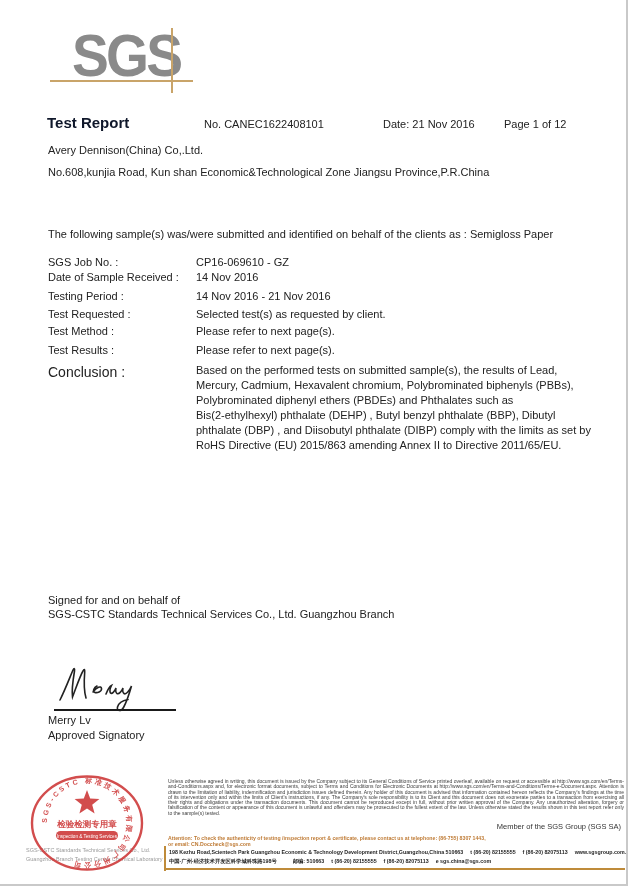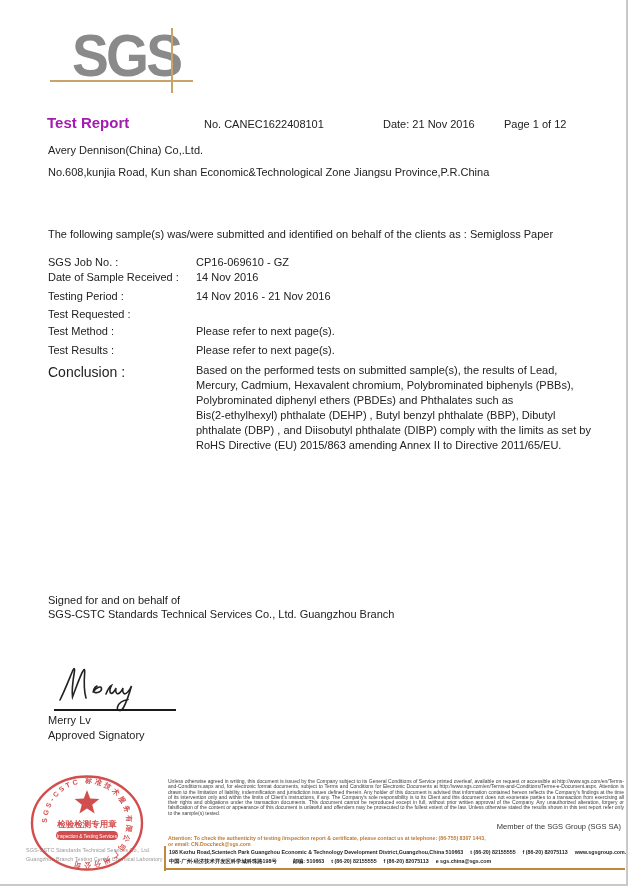--- a/index.html
+++ b/index.html
@@ -16,21 +16,21 @@
   .logo-text {
     left: 72px; top: 26px;
     font-size: 60px; line-height: 1; font-weight: bold;
     letter-spacing: -3px; color: #8a8a8a;
     transform: scaleX(0.92); transform-origin: left top;
   }
   .logo-hline { left: 50px; top: 80px; width: 143px; height: 2px; background: #c9a469; }
   .logo-vline { left: 171px; top: 28px; width: 2px; height: 65px; background: #c9a469; }
 
   
-  .doc-title { left: 47px; top: 114px; font-size: 15px; font-weight: bold; color: #a21caf; }
+  .doc-title { left: 47px; top: 114px; font-size: 15px; font-weight: bold; color: #0f172a; }
   .meta { top: 118px; font-size: 11px; color: #222; }
   .meta-no   { left: 204px; }
   .meta-date { left: 383px; }
   .meta-page { left: 504px; }
 
   .client-name    { left: 48px; top: 144px; font-size: 11px; }
   .client-address { left: 48px; top: 166px; font-size: 11px; }
 
   .sample-stmt { left: 48px; top: 228px; font-size: 11px; }
 
@@ -95,20 +95,21 @@
 
   <div class="abs sample-stmt">The following sample(s) was/were submitted and identified on behalf of the clients as : Semigloss Paper</div>
 
   <div class="abs info-label r0">SGS Job No. :</div>
   <div class="abs info-value r0">CP16-069610 - GZ</div>
   <div class="abs info-label r1">Date of Sample Received :</div>
   <div class="abs info-value r1">14 Nov 2016</div>
   <div class="abs info-label r2">Testing Period :</div>
   <div class="abs info-value r2">14 Nov 2016 - 21 Nov 2016</div>
   <div class="abs info-label r3">Test Requested :</div>
+  <div class="abs info-value r3">Selected test(s) as requested by client.</div>
   <div class="abs info-label r4">Test Method :</div>
   <div class="abs info-value r4">Please refer to next page(s).</div>
   <div class="abs info-label r5">Test Results :</div>
   <div class="abs info-value r5">Please refer to next page(s).</div>
 
   <div class="abs concl-label">Conclusion :</div>
   <div class="abs concl-value">Based on the performed tests on submitted sample(s), the results of Lead,
 Mercury, Cadmium, Hexavalent chromium, Polybrominated biphenyls (PBBs),
 Polybrominated diphenyl ethers (PBDEs) and Phthalates such as
 Bis(2-ethylhexyl) phthalate (DEHP) , Butyl benzyl phthalate (BBP), Dibutyl

